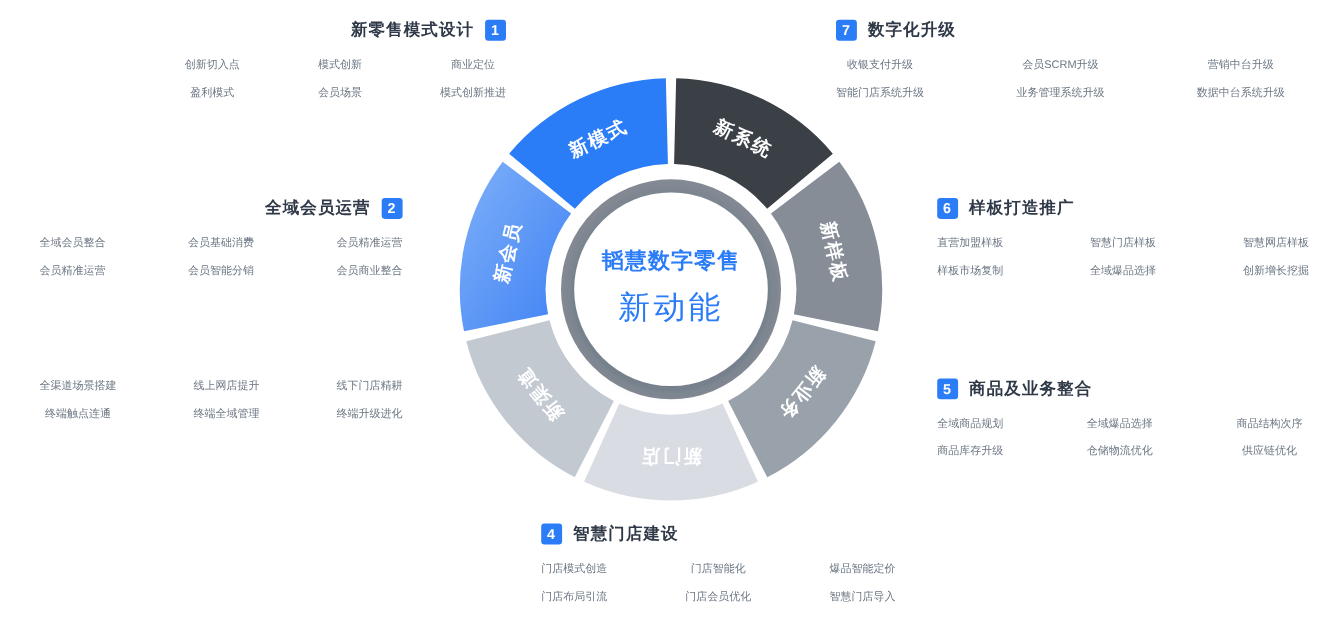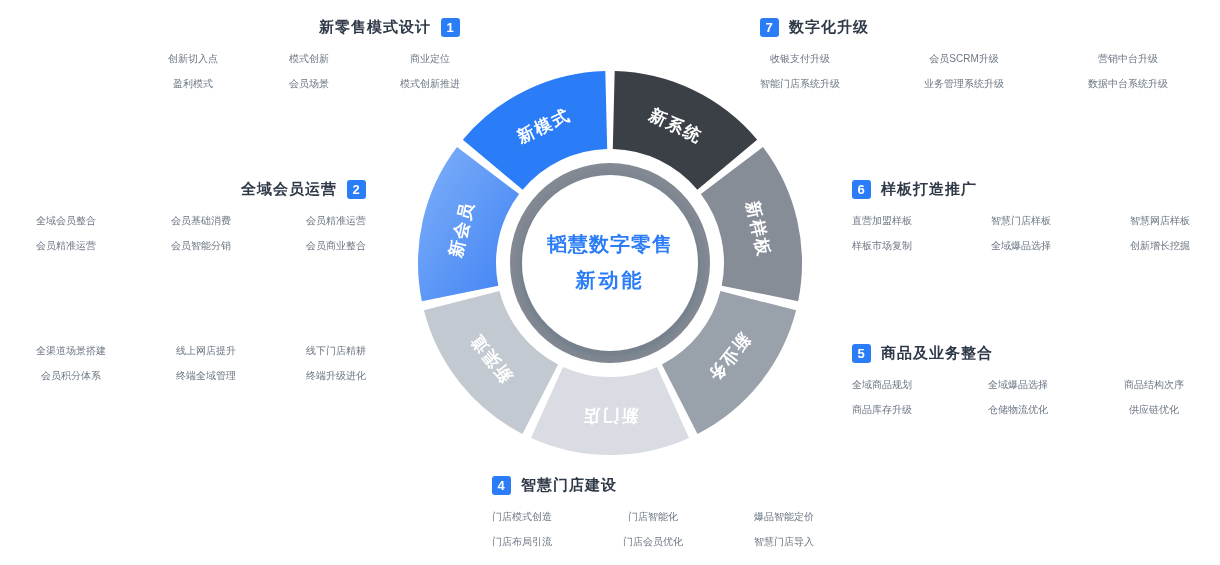--- a/index.html
+++ b/index.html
@@ -31,21 +31,21 @@
   .center-label {
     position: absolute;
     left: 610px;
     top: 262px;
     transform: translate(-50%, -50%);
     text-align: center;
     color: #2b7cf7;
     pointer-events: none;
   }
   .center-line1 { font-size: 20px; font-weight: bold; letter-spacing: 1px; margin-bottom: 9px; }
-  .center-line2 { font-size: 20px; font-weight: bold; letter-spacing: 3px; }
+  .center-line2 { font-size: 29px; font-weight: normal; letter-spacing: 3px; }
 
   
   .group { position: absolute; }
   .title-row {
     display: flex;
     align-items: center;
     gap: 10px;
     font-weight: bold;
     color: #2f3947;
     font-size: 15px;
@@ -152,21 +152,21 @@
       <span class="item">会员智能分销</span>
       <span class="item">会员商业整合</span>
     </div>
   </div>
 
   <div class="group g3">
     <div class="items">
       <span class="item">全渠道场景搭建</span>
       <span class="item">线上网店提升</span>
       <span class="item">线下门店精耕</span>
-      <span class="item">会员积分体系</span>
+      <span class="item">终端触点连通</span>
       <span class="item">终端全域管理</span>
       <span class="item">终端升级进化</span>
     </div>
   </div>
 
   <div class="group g4">
     <div class="title-row">
       <span class="badge">4</span>
       <span class="g-title">智慧门店建设</span>
     </div>

